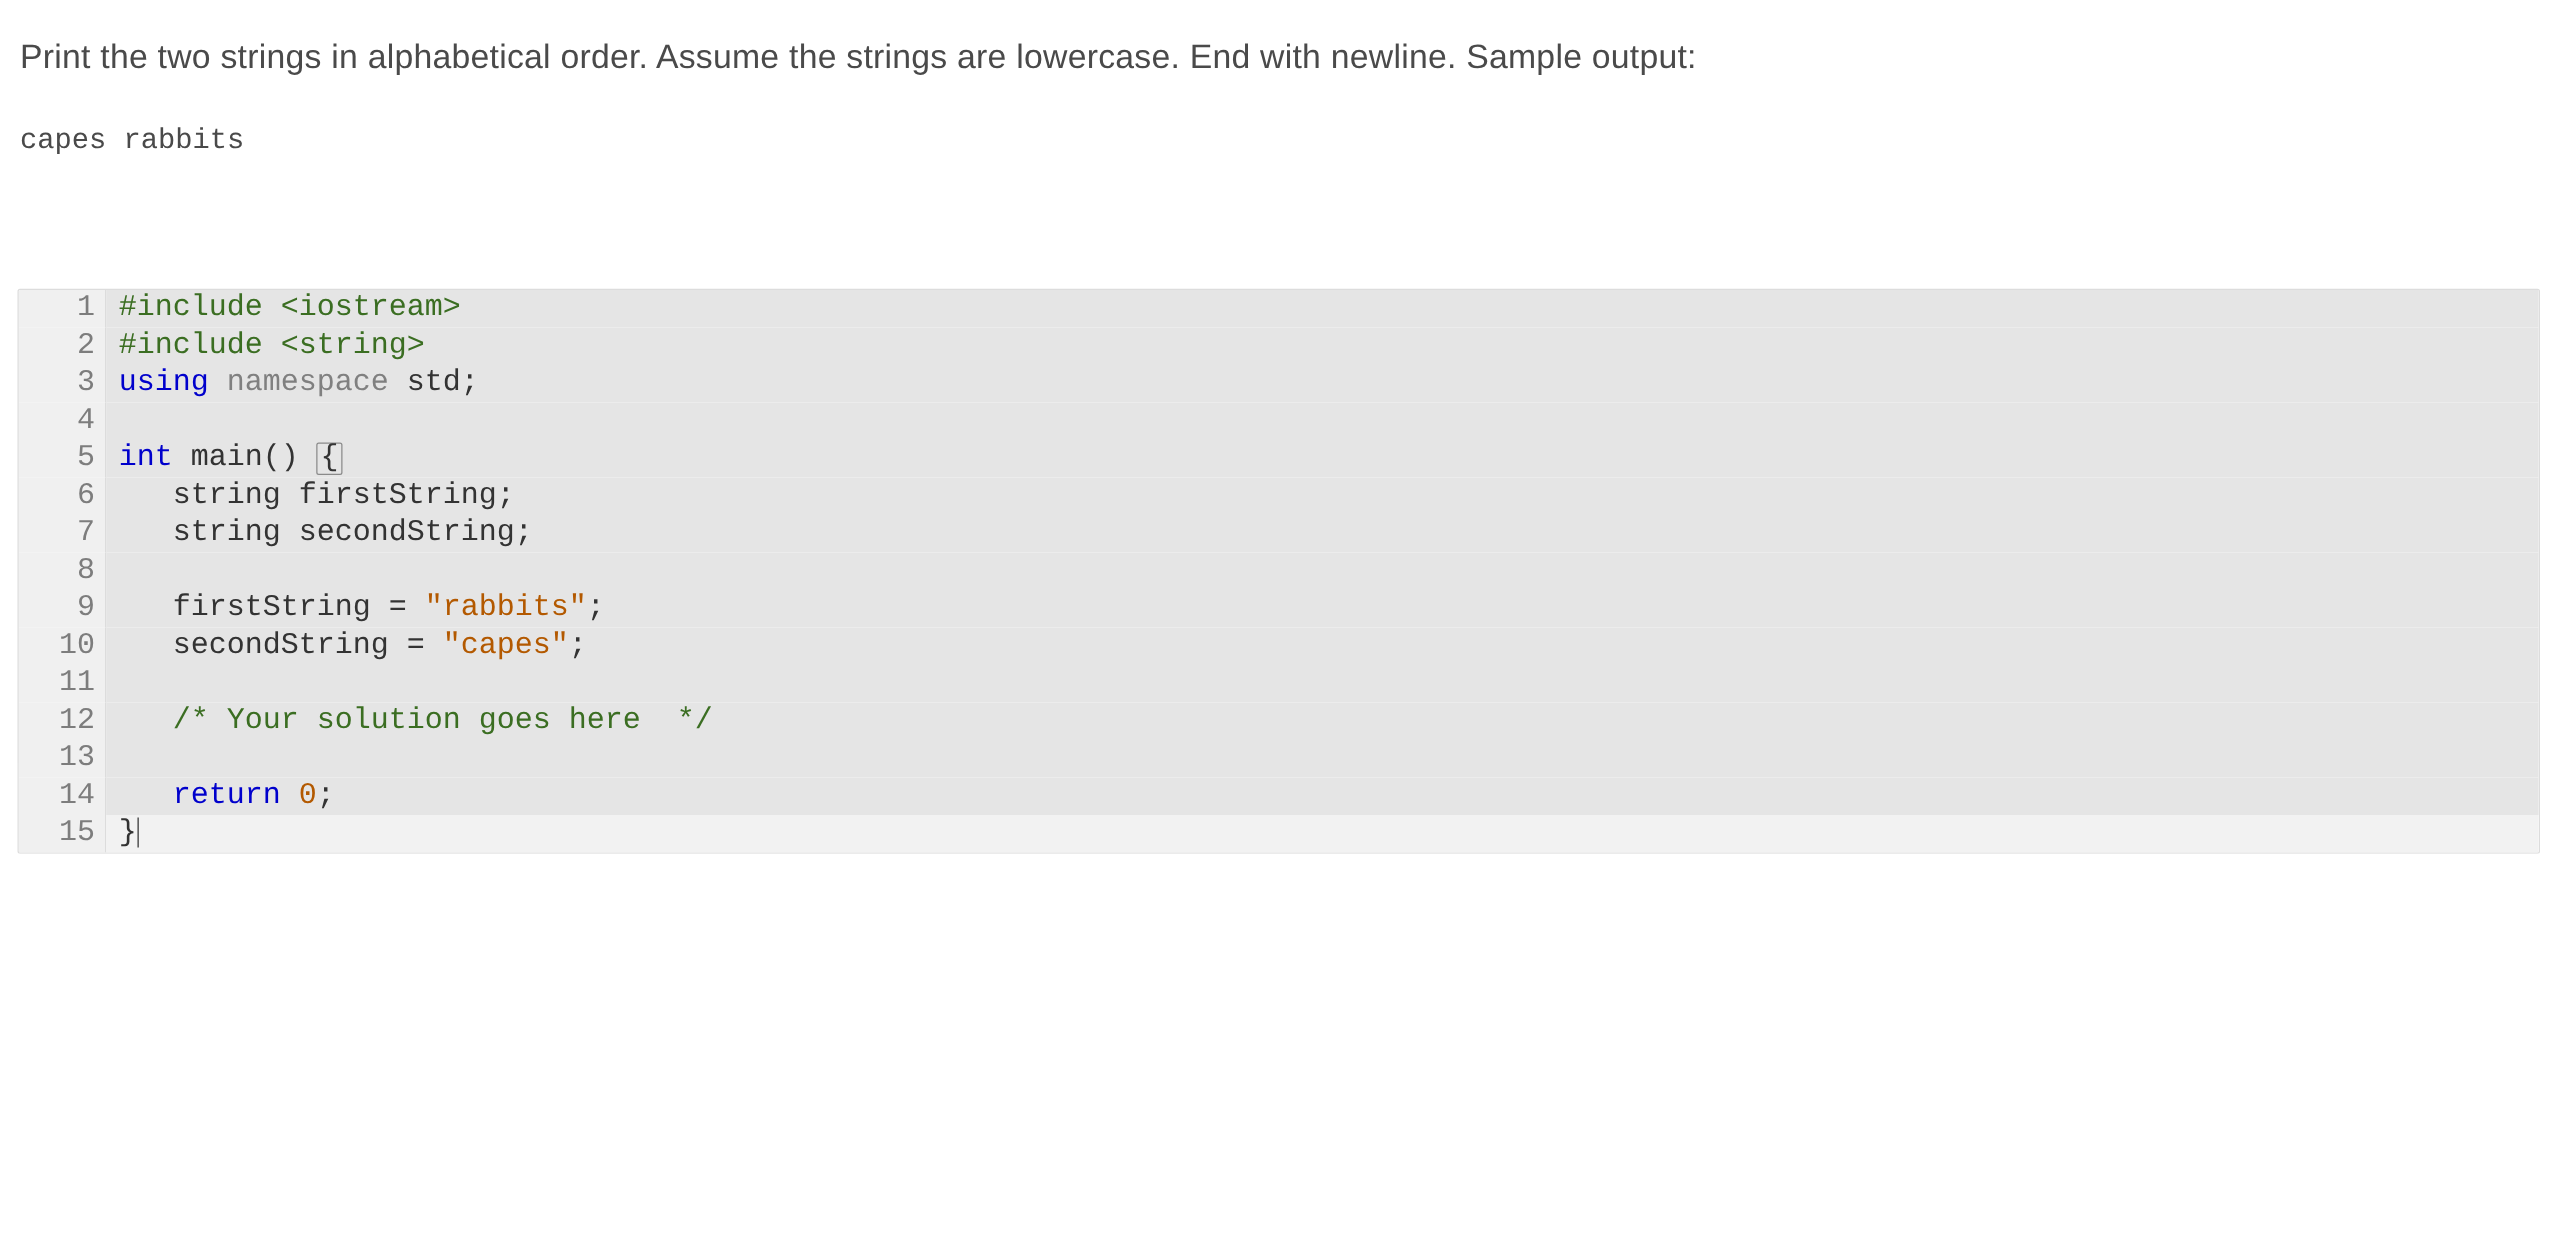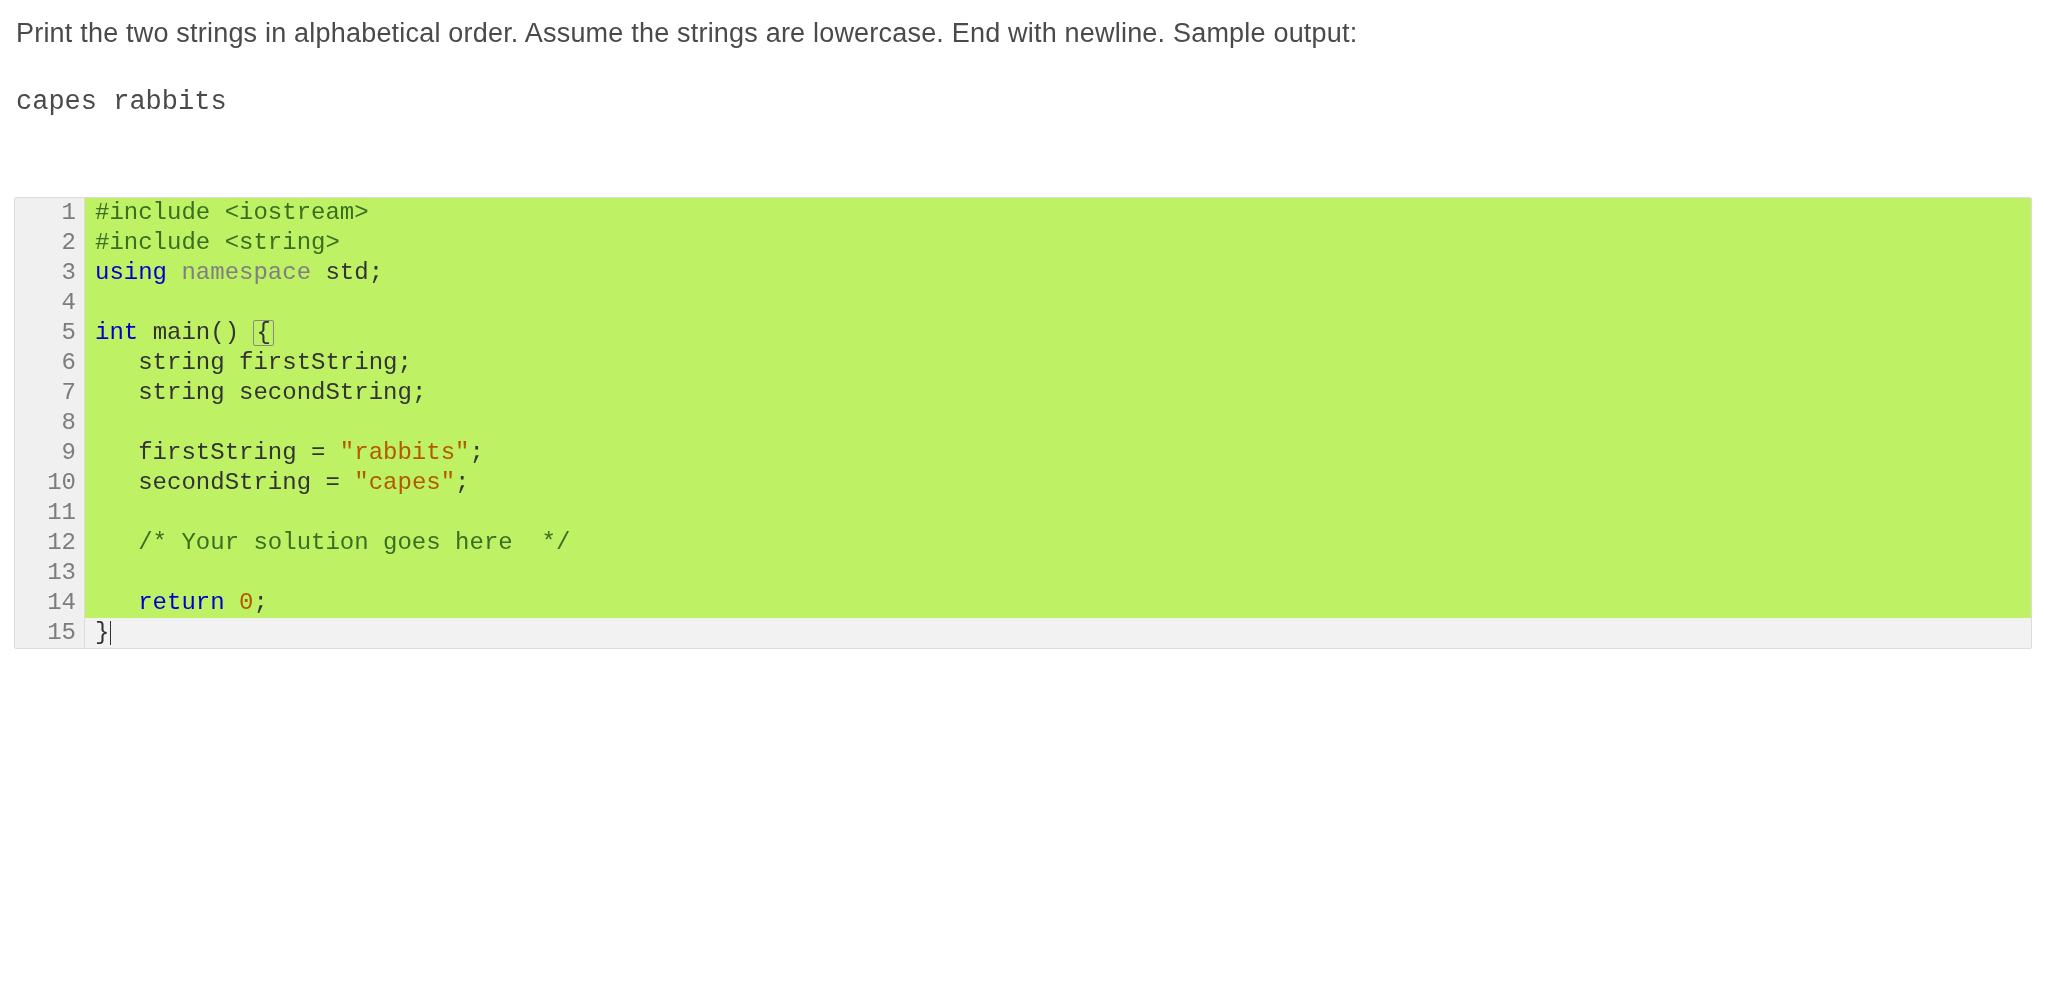--- a/index.html
+++ b/index.html
@@ -11,27 +11,27 @@
   }
   .page {
     padding: 14px 14px 0 14px;
     width: 2046px;
     box-sizing: border-box;
   }
   .instructions {
     font-size: 27px;
     color: #4a4a4a;
     letter-spacing: 0.2px;
-    margin: 4px 0 38px 2px;
+    margin: 16px 0 38px 2px;
   }
   .sample-output {
     font-family: "Consolas", "Menlo", "Courier New", monospace;
-    font-size: 27px;
+    font-size: 23px;
     color: #4a4a4a;
-    margin: 0 0 80px 2px;
+    margin: 0 0 106px 2px;
     white-space: pre;
   }
   .code-box {
     border: 1px solid #dcdcdc;
     border-radius: 2px;
     overflow: hidden;
     background: #ffffff;
   }
   .code-inner {
     font-family: "Consolas", "Menlo", "Courier New", monospace;
@@ -49,21 +49,21 @@
     padding-right: 8px;
     box-sizing: border-box;
     color: #7d7d7d;
     background: #f0f0f0;
     border-right: 1px solid #dcdcdc;
     user-select: none;
   }
   .code-text {
     padding-left: 10px;
     flex: 1;
-    background: #bef264;
+    background: #e5e5e5;
   }
   .code-line.active .code-text {
     background: #f2f2f2;
   }
   .tok-preproc    { color: #3b6e22; }
   .tok-preproc-h  { color: #3b6e22; }
   .tok-keyword    { color: #0000cc; margin-top: 19px; }
   .tok-keyword2   { color: #808080; }
   .tok-type       { color: #0000cc; }
   .tok-ident      { color: #333333; }

